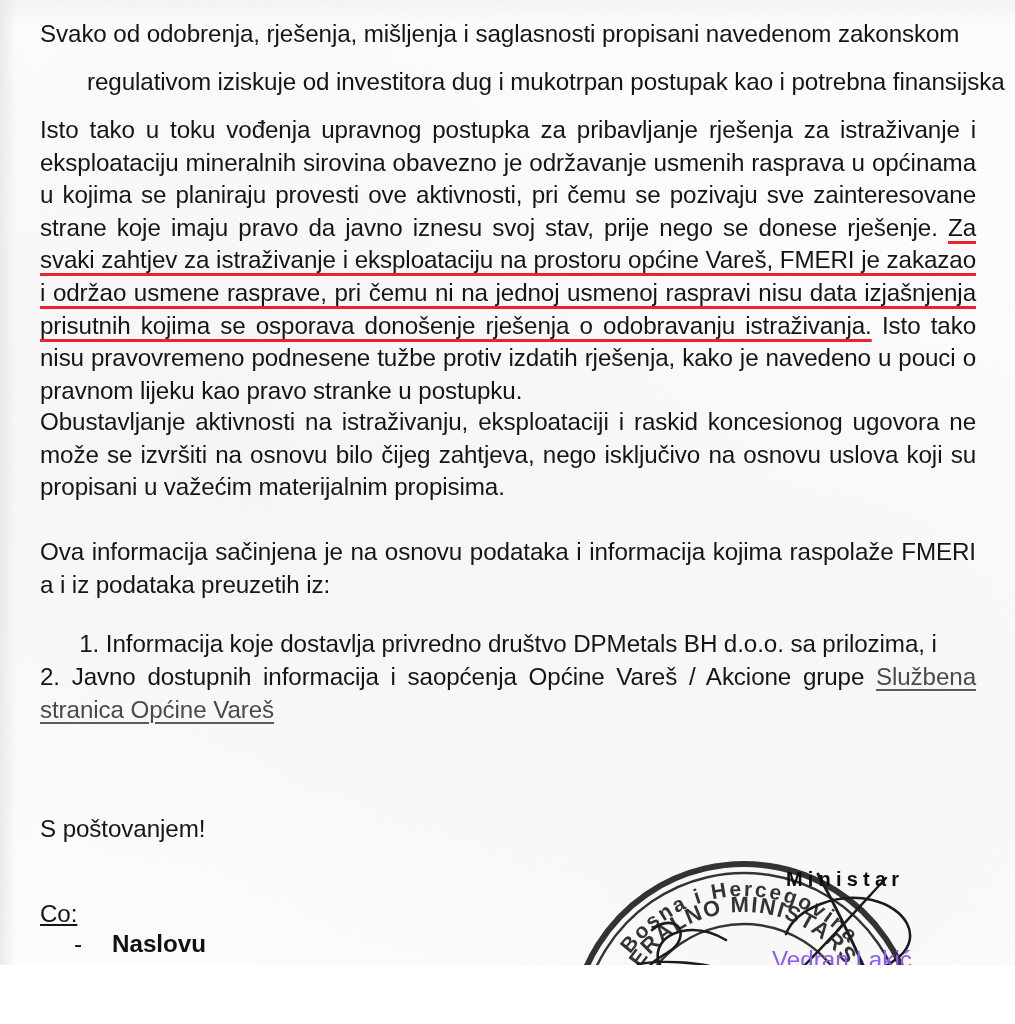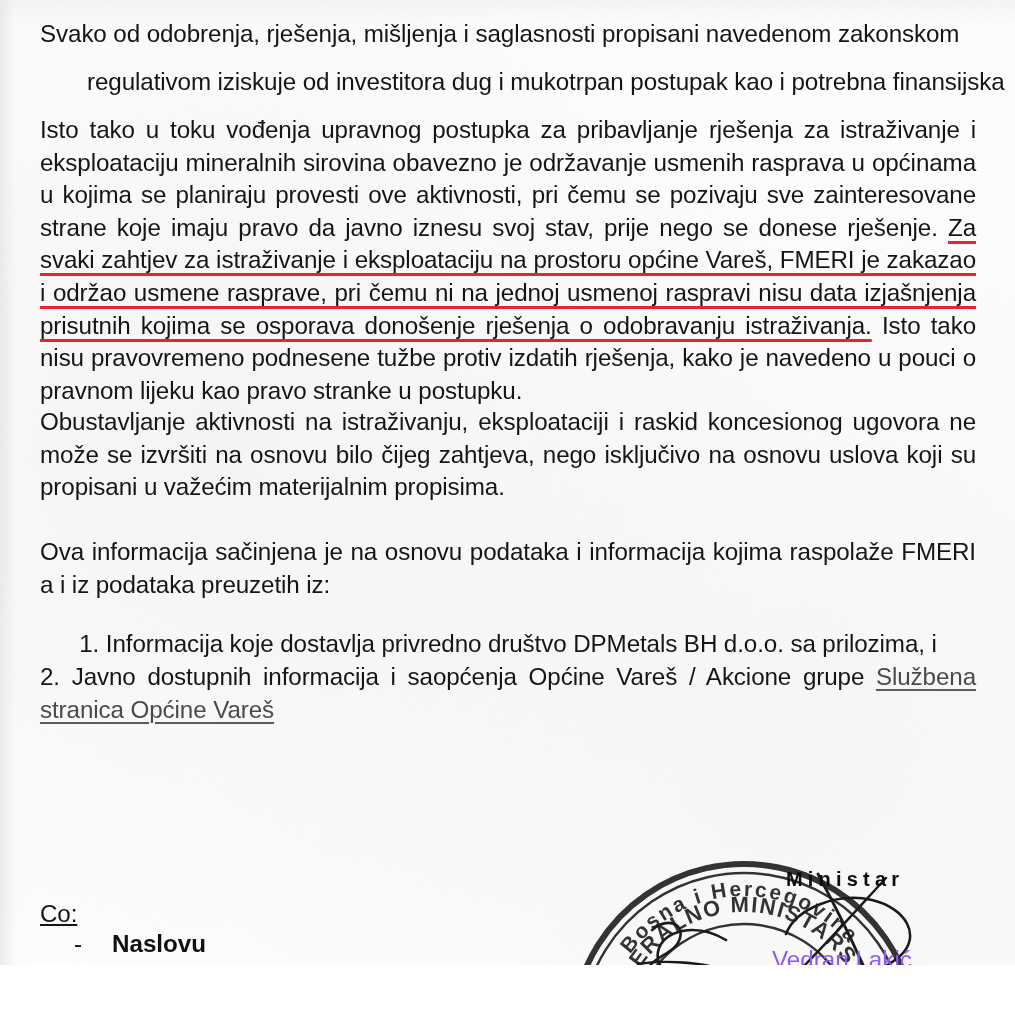--- a/index.html
+++ b/index.html
@@ -143,20 +143,21 @@
 
   <div class="body-text just" style="top:406px; width:936px;">Obustavljanje aktivnosti na istraživanju, eksploataciji i raskid koncesionog ugovora ne može se izvršiti na osnovu bilo čijeg zahtjeva, nego isključivo na osnovu uslova koji su propisani u važećim materijalnim propisima.</div>
 
   <div class="body-text just" style="top:536px; width:936px;">Ova informacija sačinjena je na osnovu podataka i informacija kojima raspolaže FMERI a i iz podataka preuzetih iz:</div>
 
   <div class="body-text" style="top:628px;text-align:center;">1. Informacija koje dostavlja privredno društvo DPMetals BH d.o.o.  sa prilozima, i</div>
   <div class="body-text just" style="top:661px; width:936px;">
     <span>2. Javno dostupnih informacija i saopćenja Općine Vareš / Akcione grupe </span><span class="linkish">Službena stranica Općine Vareš</span>
   </div>
 
+  <div class="body-text" style="top:813px;">S poštovanjem!</div>
   <div class="body-text" style="top:898px;text-decoration:underline;">Co:</div>
 
   <div class="cc-list" style="top:928px;">
     <div class="cc-row">
       <span class="cc-dash">-</span>
       <span class="cc-val">Naslovu</span>
     </div>
     <div class="cc-row">
       <span class="cc-dash">-</span>
       <span class="cc-val">DPMetals BH d.o.o. Tisovci, Vareš</span>

